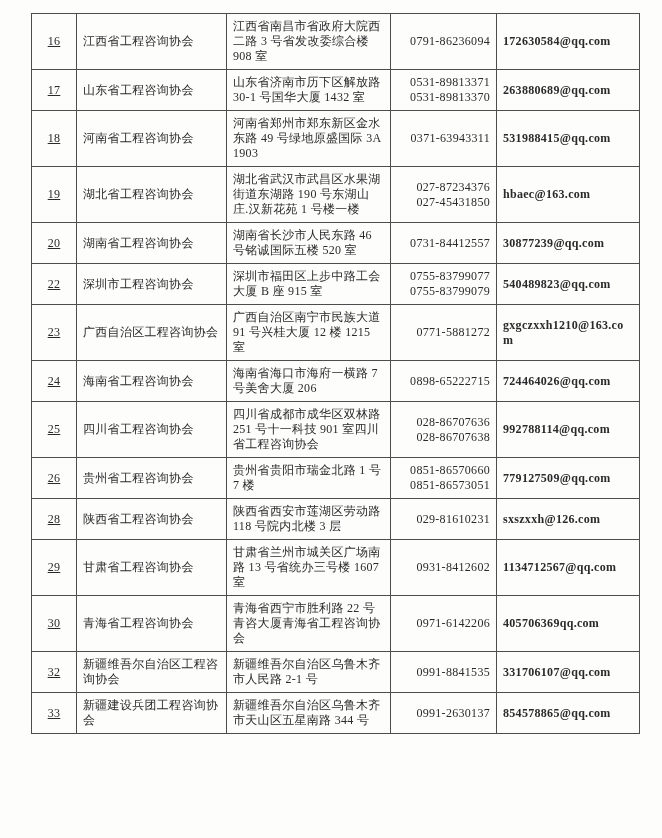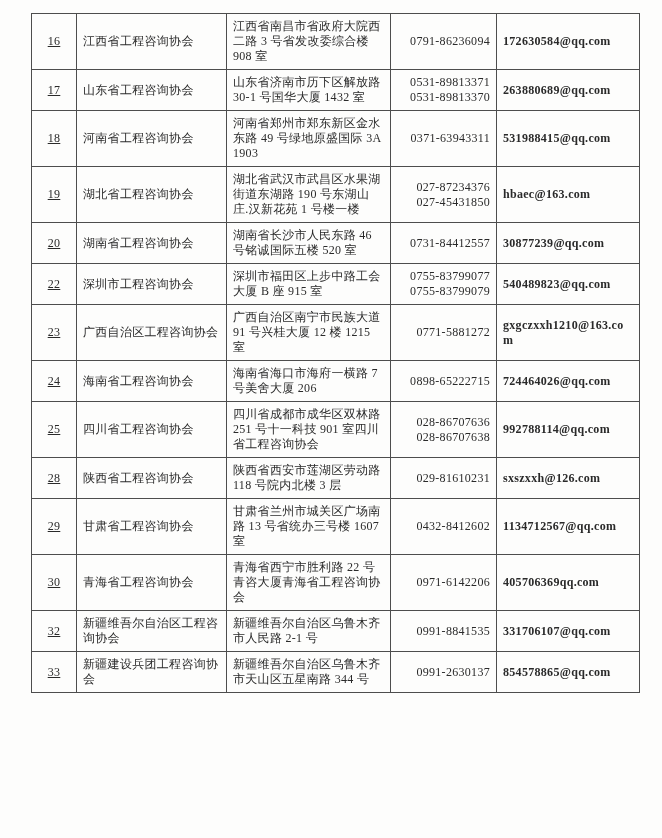--- a/index.html
+++ b/index.html
@@ -144,35 +144,43 @@
 
     <tr>
       <td class="c-num">25</td>
       <td class="c-name">四川省工程咨询协会</td>
       <td class="c-addr">四川省成都市成华区双林路 251 号十一科技 901 室四川省工程咨询协会</td>
       <td class="c-phone">028-86707636
 028-86707638</td>
       <td class="c-email">992788114@qq.com</td>
     </tr>
 
+    <tr>
+      <td class="c-num">26</td>
+      <td class="c-name">贵州省工程咨询协会</td>
+      <td class="c-addr">贵州省贵阳市瑞金北路 1 号 7 楼</td>
+      <td class="c-phone">0851-86570660
+0851-86573051</td>
+      <td class="c-email">779127509@qq.com</td>
+    </tr>
 
 
     <tr>
       <td class="c-num">28</td>
       <td class="c-name">陕西省工程咨询协会</td>
       <td class="c-addr">陕西省西安市莲湖区劳动路 118 号院内北楼 3 层</td>
       <td class="c-phone">029-81610231</td>
       <td class="c-email">sxszxxh@126.com</td>
     </tr>
 
     <tr>
       <td class="c-num">29</td>
       <td class="c-name">甘肃省工程咨询协会</td>
       <td class="c-addr">甘肃省兰州市城关区广场南路 13 号省统办三号楼 1607 室</td>
-      <td class="c-phone">0432-8412602</td>
+      <td class="c-phone">0931-8412602</td>
       <td class="c-email">1134712567@qq.com</td>
     </tr>
 
     <tr>
       <td class="c-num">30</td>
       <td class="c-name">青海省工程咨询协会</td>
       <td class="c-addr">青海省西宁市胜利路 22 号青咨大厦青海省工程咨询协会</td>
       <td class="c-phone">0971-6142206</td>
       <td class="c-email">405706369qq.com</td>
     </tr>

